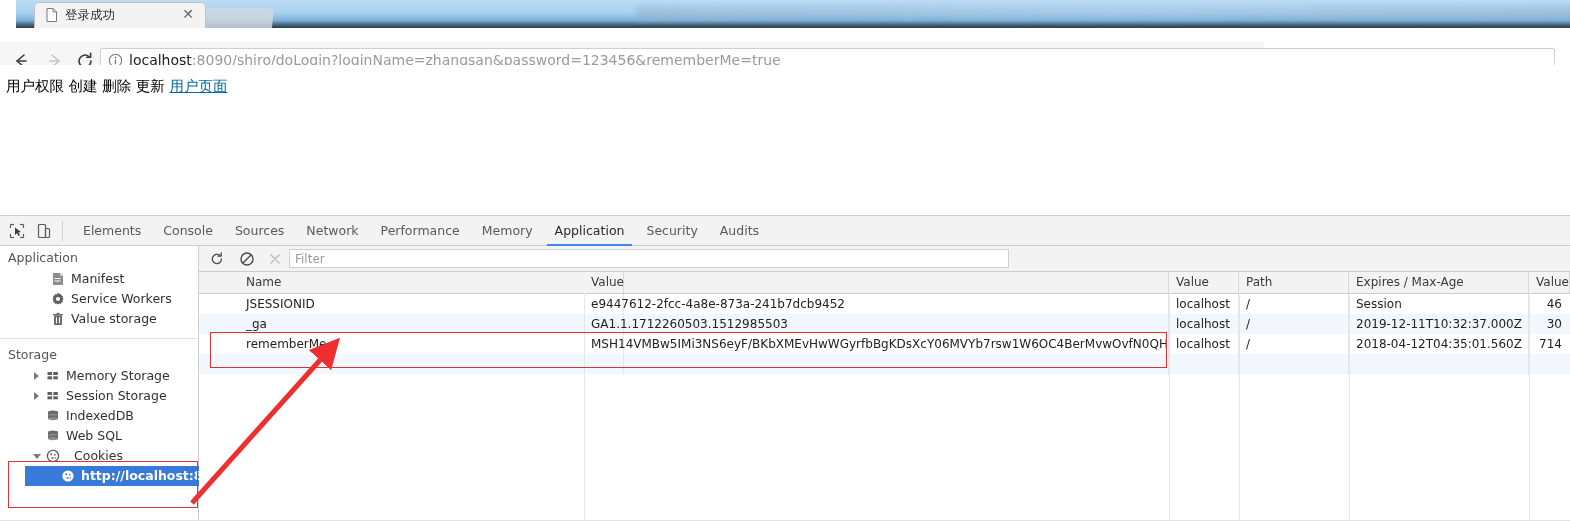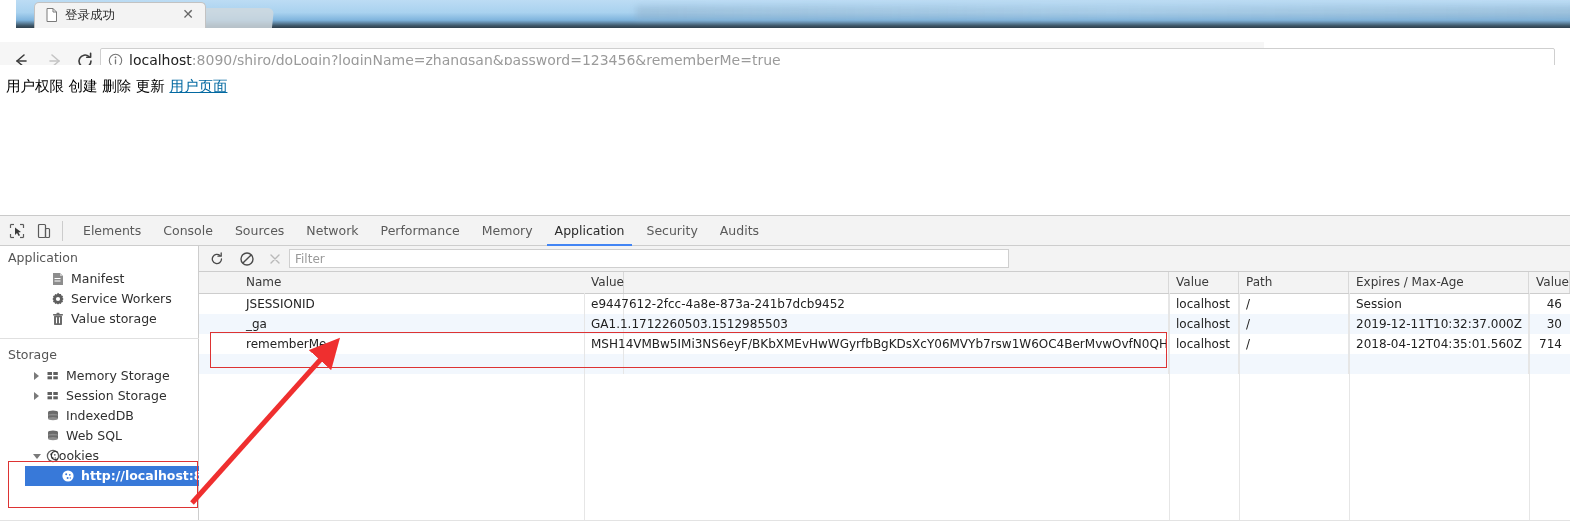--- a/index.html
+++ b/index.html
@@ -355,21 +355,21 @@
       <span class="arrow open"></span>
       <span class="ico" style="left:21px">
         <svg width="14" height="14" viewBox="0 0 14 14">
           <circle cx="7" cy="7" r="5.6" fill="none" stroke="#5f5f5f" stroke-width="1.3"></circle>
           <circle cx="5.2" cy="5.3" r="1" fill="#5f5f5f"></circle>
           <circle cx="8.8" cy="5.8" r="0.9" fill="#5f5f5f"></circle>
           <circle cx="6.6" cy="9" r="1" fill="#5f5f5f"></circle>
           <circle cx="9.3" cy="9" r="0.7" fill="#5f5f5f"></circle>
         </svg>
       </span>
-      <span class="lbl" style="left:25px">Cookies</span>
+      <span class="lbl" style="left:49px">Cookies</span>
     </div>
 
     <div class="sb-item selected" style="top:220px">
       <span class="ico" style="left:36px">
         <svg width="14" height="14" viewBox="0 0 14 14">
           <circle cx="7" cy="7" r="5.6" fill="#fff"></circle>
           <circle cx="5.2" cy="5.3" r="1" fill="#3879d9"></circle>
           <circle cx="8.8" cy="5.8" r="0.9" fill="#3879d9"></circle>
           <circle cx="6.6" cy="9" r="1" fill="#3879d9"></circle>
           <circle cx="9.3" cy="9" r="0.7" fill="#3879d9"></circle>

